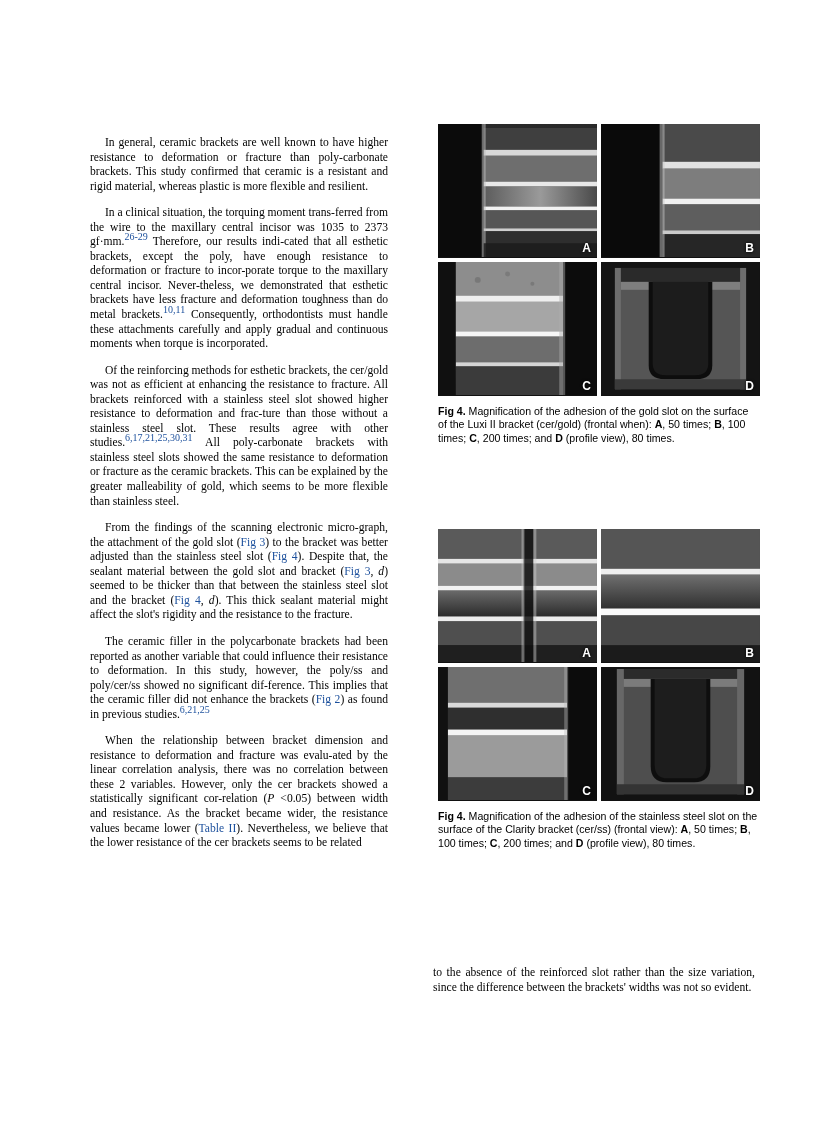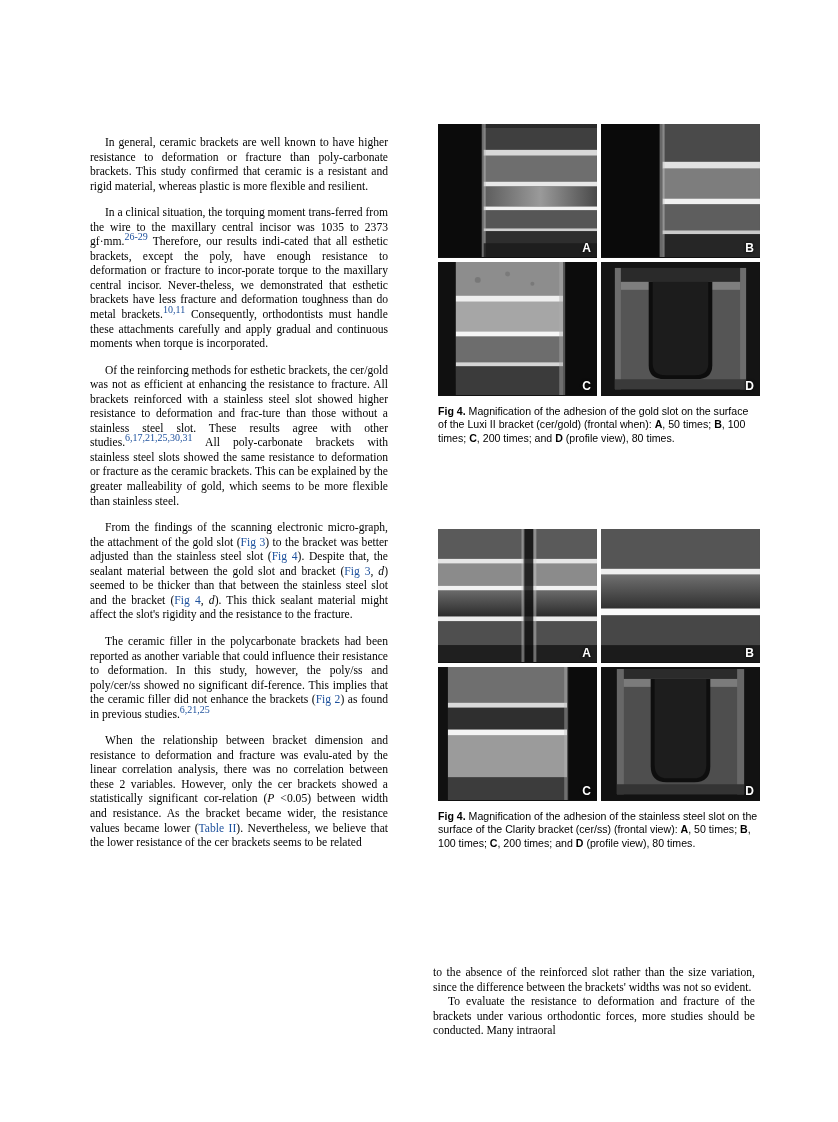--- a/index.html
+++ b/index.html
@@ -369,16 +369,15 @@
       </div>
     </div>
 
     <div class="figcap">
       <b>Fig 4.</b><span> Magnification of the adhesion of the stainless steel slot on the surface of the Clarity bracket (cer/ss) (frontal view): </span><b>A</b><span>, 50 times; </span><b>B</b><span>, 100 times; </span><b>C</b><span>, 200 times; and </span><b>D</b><span> (profile view), 80 times.</span>
     </div>
   </div>
 
   <div class="col-right-bottom">
     <p style="text-indent:0">to the absence of the reinforced slot rather than the size variation, since the difference between the brackets' widths was not so evident.</p>
-    <p>To evaluate the resistance to deformation and fracture of the brackets under various orthodontic forces, more studies should be conducted. Many intraoral</p>
   </div>
 
 </div>
 
 </body></html>

